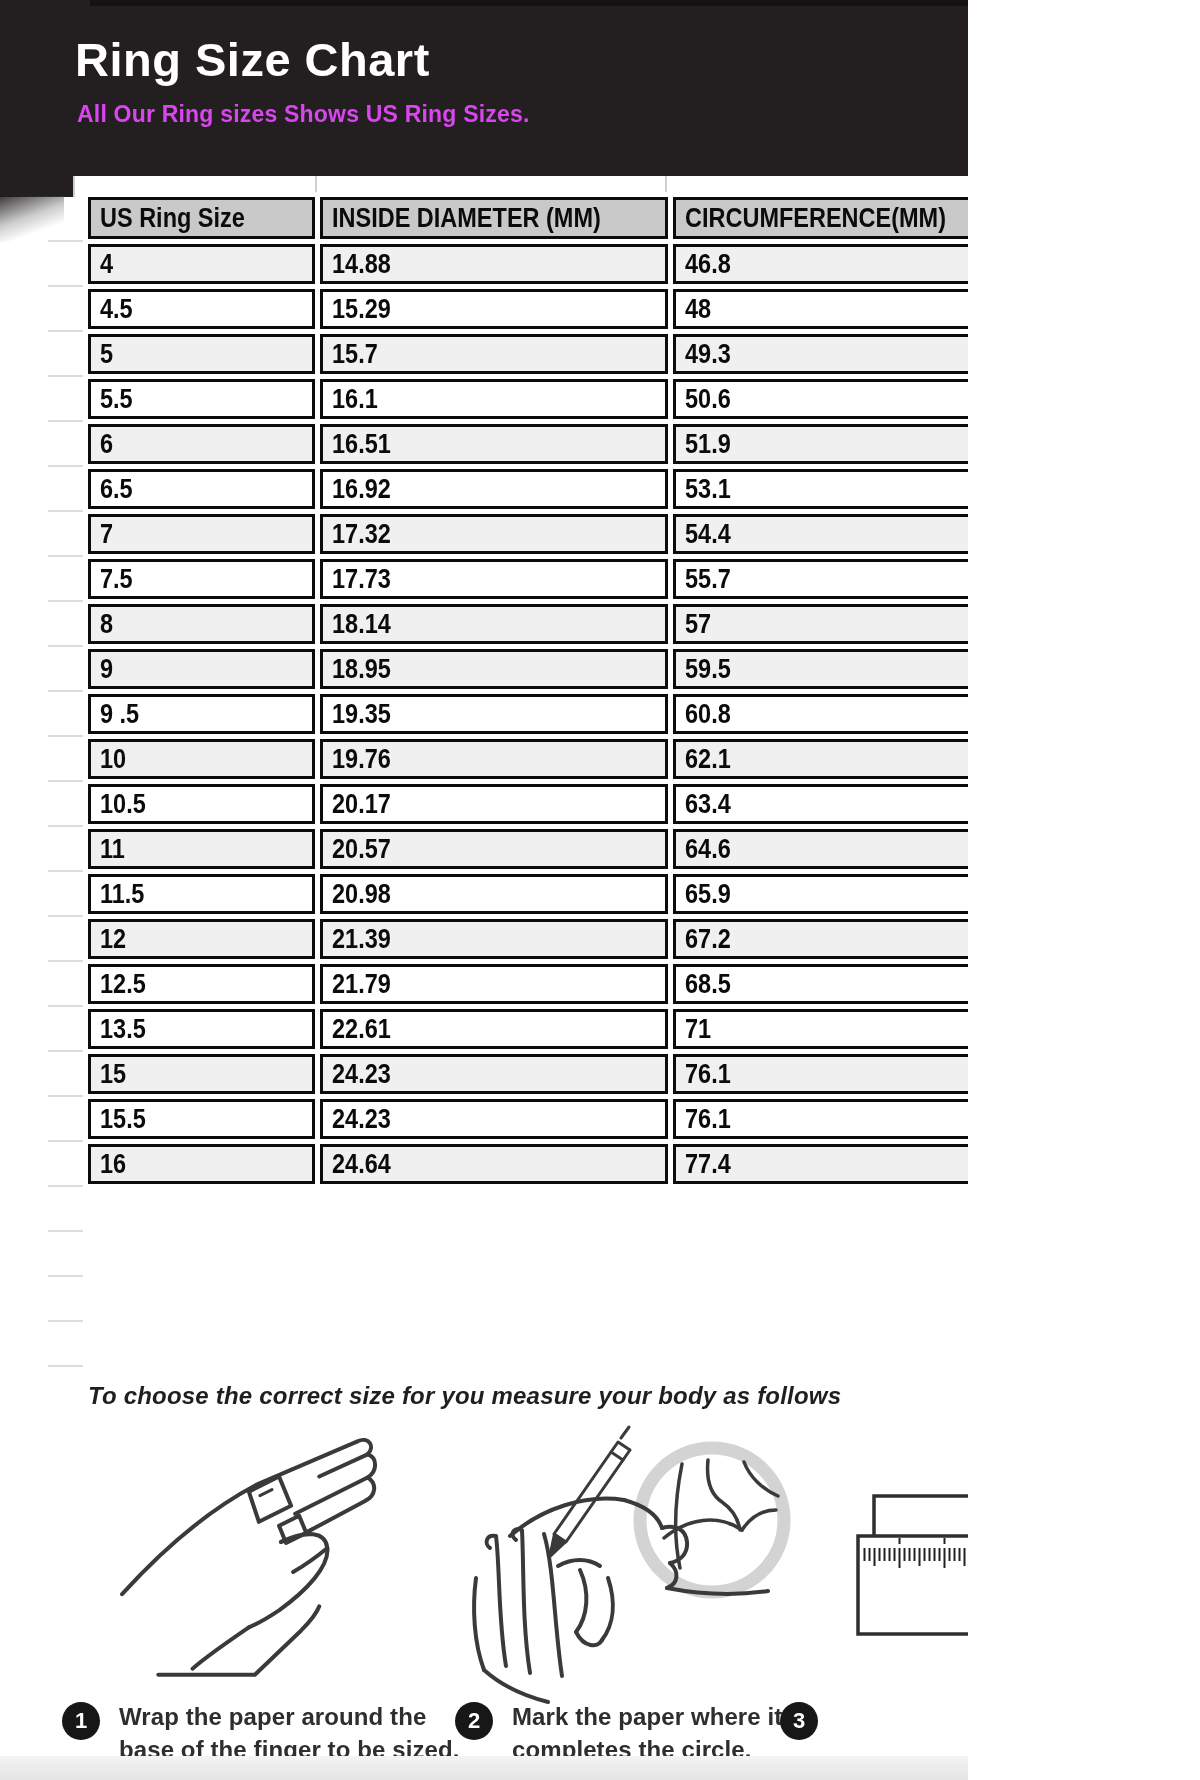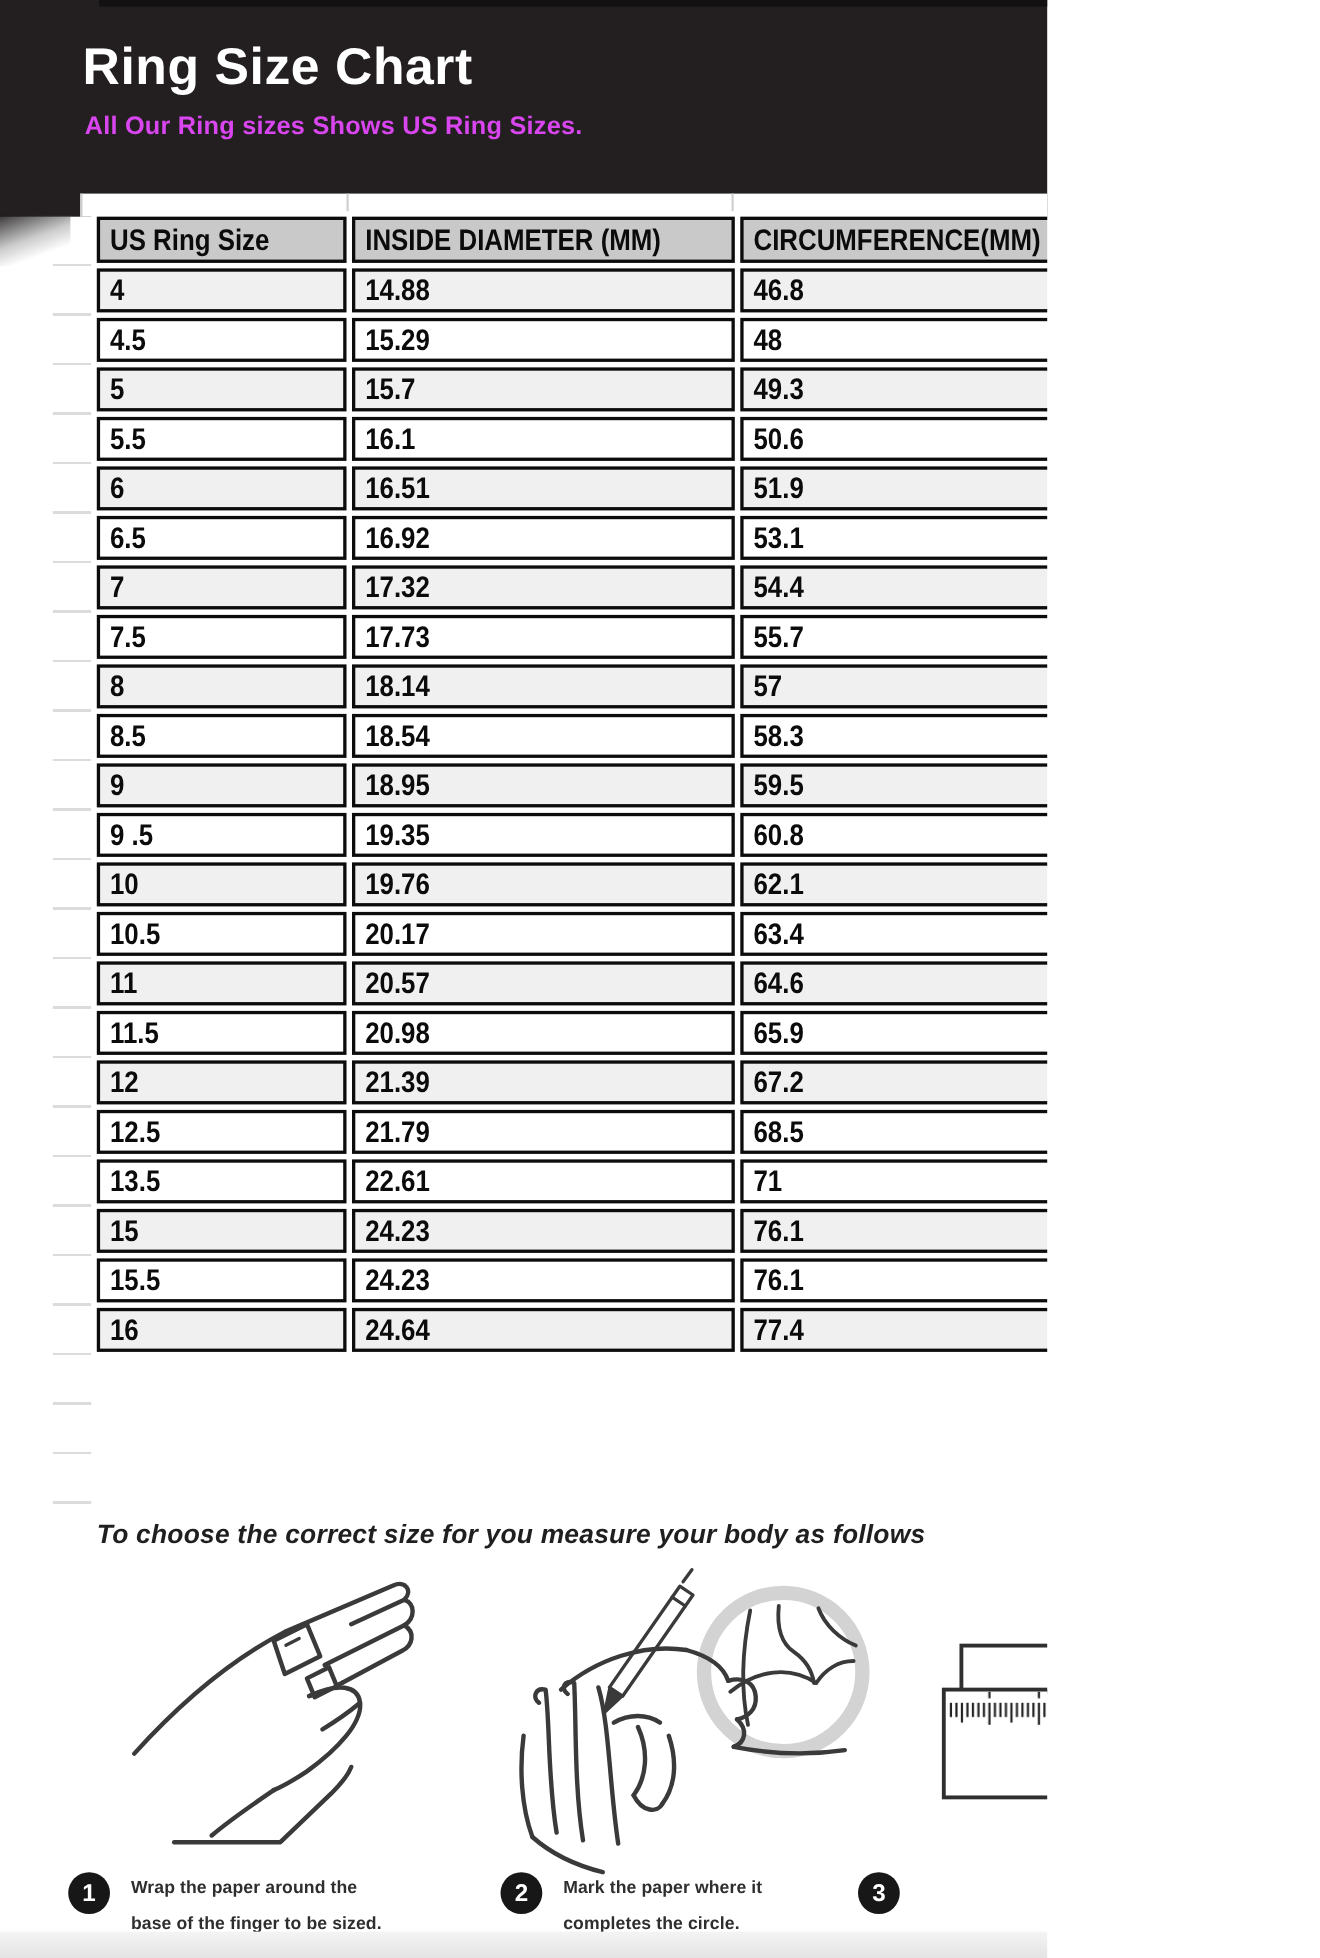--- a/index.html
+++ b/index.html
@@ -1,18 +1,18 @@
 <!DOCTYPE html>
 <html style="--banner-bg: #231f20; --banner-text: #ffffff; --table-border: #0c0c0c; --header-bg: #c9c9c9; --row-bg: #ffffff; --row-alt-bg: #f0f0f0; --step-badge-bg: #171717; --step-text: #2e2e2e; --magnifier-ring: #d3d3d3;"><head>
 <meta charset="utf-8">
 <style>
   html,body{margin:0;padding:0;background:#ffffff;}
   .page{
     position:relative;width:952px;height:1780px;background:#ffffff;
-    overflow:hidden;font-family:"Liberation Sans",sans-serif;
+    overflow:hidden;font-family:"Liberation Sans",sans-serif;padding-left:16px;
   }
   
   .banner{
     position:absolute;left:0;top:0;width:1200px;height:197px;
     background:var(--banner-bg,#231f20);
   }
   .banner-topline{position:absolute;left:90px;top:0;width:1030px;height:6px;background:#141112;}
   .banner-title{
     position:absolute;left:75px;top:32px;color:var(--banner-text,#fff);
     font-size:47px;font-weight:700;letter-spacing:.5px;
@@ -80,21 +80,21 @@
   }
   .illu{position:absolute;}
   .illu svg{display:block;}
   .steps-step{position:absolute;display:flex;align-items:flex-start;}
   .step-badge{
     flex:0 0 auto;width:38px;height:38px;border-radius:50%;margin-top:2px;
     background:var(--step-badge-bg,#171717);color:#fff;
     font-size:22px;font-weight:700;line-height:38px;text-align:center;
   }
   .step-text{
-    margin-left:19px;font-size:16px;font-weight:700;color:var(--step-text,#2e2e2e);
+    margin-left:19px;font-size:24px;font-weight:700;color:var(--step-text,#2e2e2e);
     line-height:33px;white-space:pre-line;letter-spacing:.1px;
   }
   .footer-band{
     position:absolute;left:0;top:1756px;width:1200px;height:24px;
     background:linear-gradient(to bottom,#f4f4f4,#e4e4e4);
   }
 </style>
 </head>
 <body>
 
@@ -164,25 +164,20 @@
         </tr>
         <tr>
           <td><span class="cnd">7.5</span></td>
           <td><span class="cnd">17.73</span></td>
           <td><span class="cnd">55.7</span></td>
         </tr>
         <tr class="alt">
           <td><span class="cnd">8</span></td>
           <td><span class="cnd">18.14</span></td>
           <td><span class="cnd">57</span></td>
-        </tr>
-        <tr>
-          <td><span class="cnd">8.5</span></td>
-          <td><span class="cnd">18.54</span></td>
-          <td><span class="cnd">58.3</span></td>
         </tr>
         <tr class="alt">
           <td><span class="cnd">9</span></td>
           <td><span class="cnd">18.95</span></td>
           <td><span class="cnd">59.5</span></td>
         </tr>
         <tr>
           <td><span class="cnd">9 .5</span></td>
           <td><span class="cnd">19.35</span></td>
           <td><span class="cnd">60.8</span></td>

